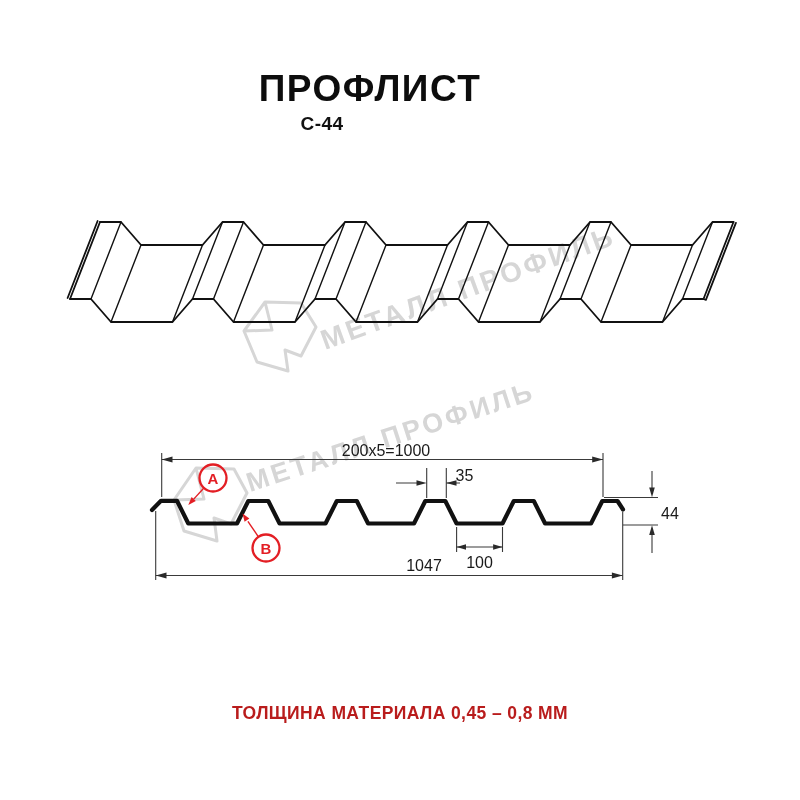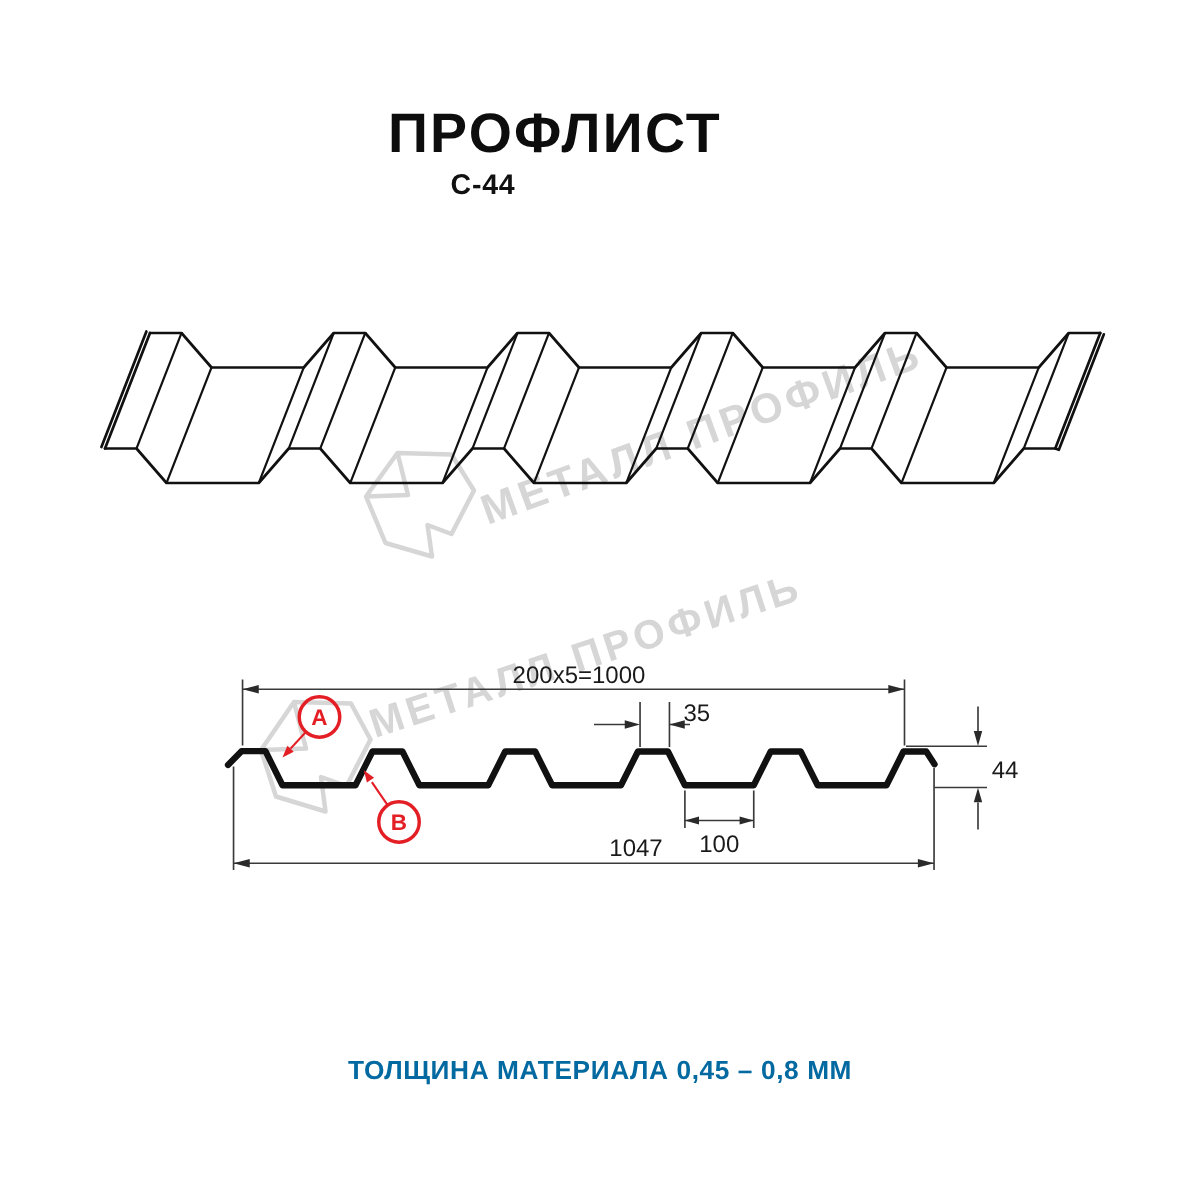--- a/index.html
+++ b/index.html
@@ -11,21 +11,21 @@
   .page-title{
     top:68px;left:0;width:740px;text-align:center;
     font-size:37px;font-weight:800;letter-spacing:1.5px;color:#0d0d0d;
   }
   .page-model{
     top:113px;left:0;width:644px;text-align:center;
     font-size:19px;font-weight:600;letter-spacing:0.5px;color:#111;
   }
   .footer-note{
     top:703px;left:0;width:800px;text-align:center;
-    font-size:17.5px;font-weight:600;letter-spacing:0.4px;color:#0369a1;
+    font-size:17.5px;font-weight:600;letter-spacing:0.4px;color:#b91c1c;
   }
   svg{position:absolute;top:0;left:0;}
   .dim-text{font-family:"Liberation Sans",sans-serif;font-size:16px;fill:#1a1a1a;}
   .wm-text{font-family:"Liberation Sans",sans-serif;font-weight:700;letter-spacing:3px;}
   .red-letter{font-family:"Liberation Sans",sans-serif;font-size:15px;font-weight:600;}
 </style>
 </head>
 <body>
 
 <div class="abs page-title">ПРОФЛИСТ</div>

